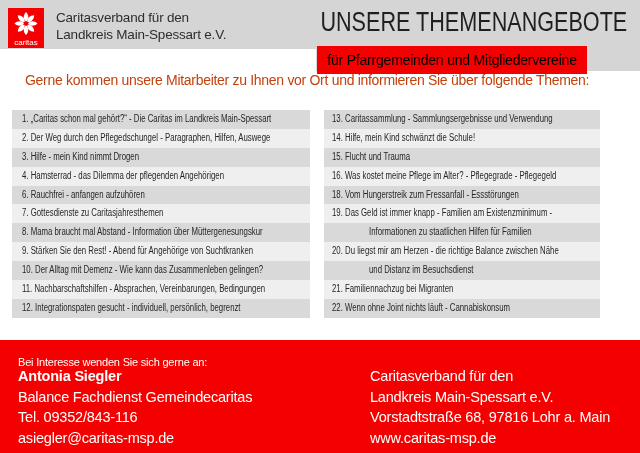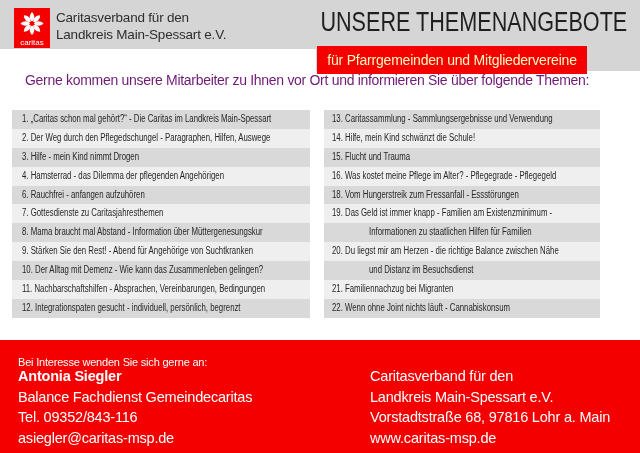--- a/index.html
+++ b/index.html
@@ -3,29 +3,29 @@
 <meta charset="utf-8">
 <style>
   html,body { margin:0; padding:0; }
   body {
     width:640px; height:453px; position:relative; overflow:hidden;
     background:#ffffff; font-family:"Liberation Sans", sans-serif;
   }
   
   .header-bar { position:absolute; left:0; top:0; width:640px; height:49px; background:#d5d5d5; }
   .header-ext { position:absolute; left:316px; top:49px; width:324px; height:22px; background:#d5d5d5; }
-  .logo { position:absolute; left:14px; top:8px; width:36px; height:28px; }
+  .logo { position:absolute; left:8px; top:8px; width:36px; height:28px; }
   .org-name { position:absolute; left:56px; top:10px; font-size:13.5px; line-height:16.5px; color:#2e2e2e; letter-spacing:-0.2px; white-space:nowrap; }
   .title { position:absolute; left:288px; top:7px; width:324px; text-align:center;
            font-size:27px; color:#1f1f1f; white-space:nowrap;
            transform:scaleX(0.8); transform-origin:center top; }
   .banner { position:absolute; left:317px; top:46px; width:270px; height:28px; background:#f50000;
-            color:#fef9c3; font-size:14px; letter-spacing:-0.2px; text-align:center; line-height:28px; white-space:nowrap; }
+            color:#000000; font-size:14px; letter-spacing:-0.2px; text-align:center; line-height:28px; white-space:nowrap; }
   
-  .intro { position:absolute; left:25px; top:72px; font-size:14px; letter-spacing:-0.3px; color:#701a75; white-space:nowrap; }
+  .intro { position:absolute; left:25px; top:72px; font-size:14px; letter-spacing:-0.3px; color:#c2410c; white-space:nowrap; }
   
   .table { position:absolute; left:12px; top:110px; }
   .trow { display:flex; height:18.9px; }
   .cell { line-height:18.9px; font-size:10px; color:#262626; white-space:nowrap; overflow:hidden; box-sizing:border-box; }
   .cell.l { width:298px; padding-left:10px; }
   .gap  { width:14px; background:#ffffff; }
   .cell.r { width:276px; padding-left:8px; }
   .cell.r.cont { padding-left:45px; }
   .trow:nth-child(odd)  .cell { background:#d9d9d9; }
   .trow:nth-child(even) .cell { background:#efefef; }

